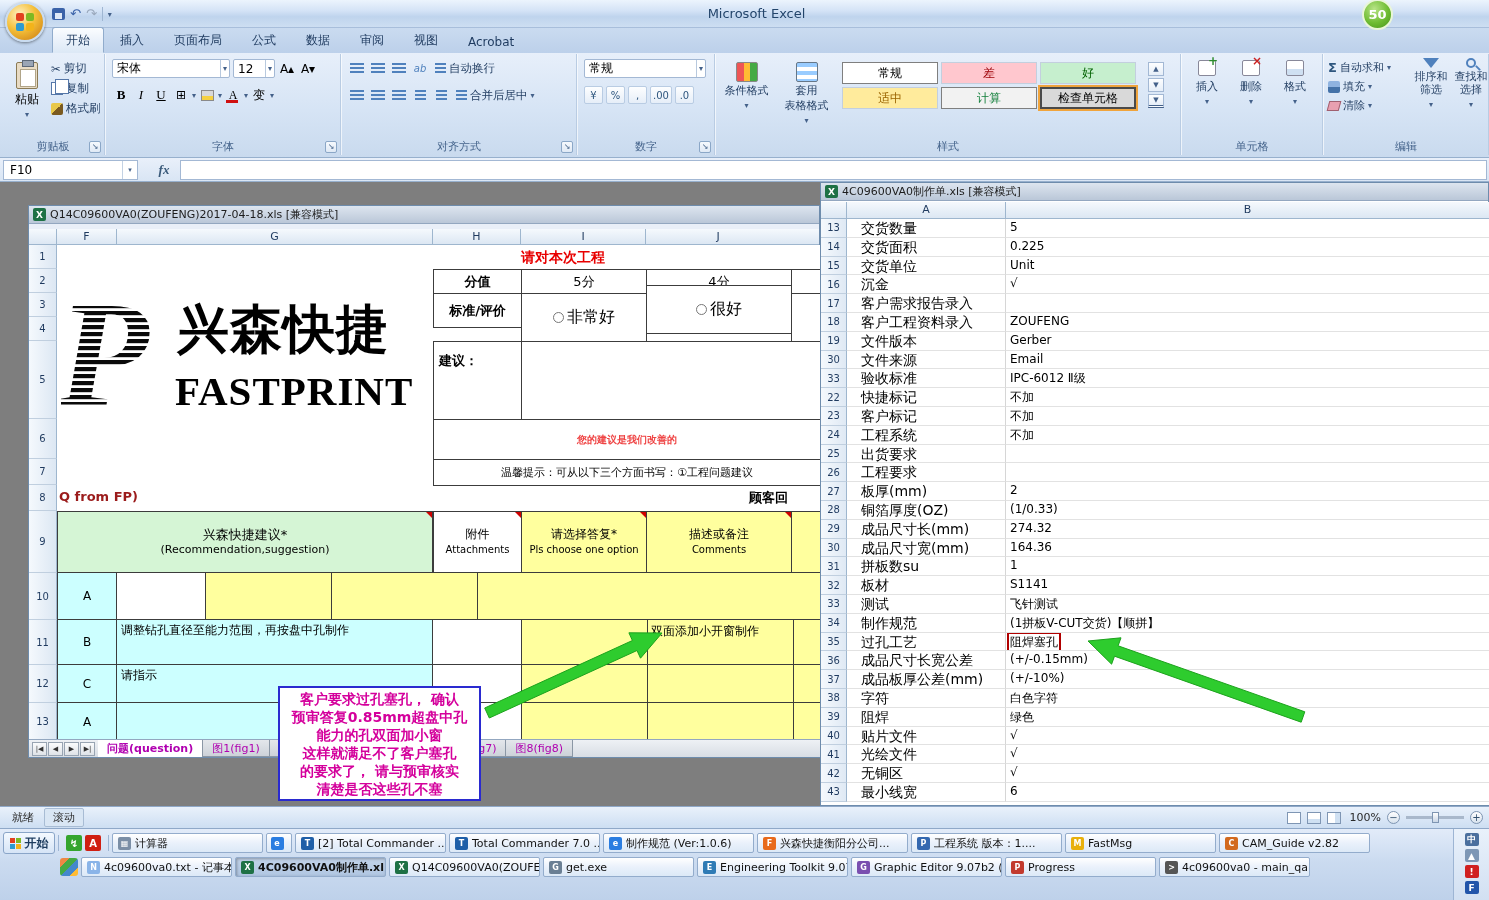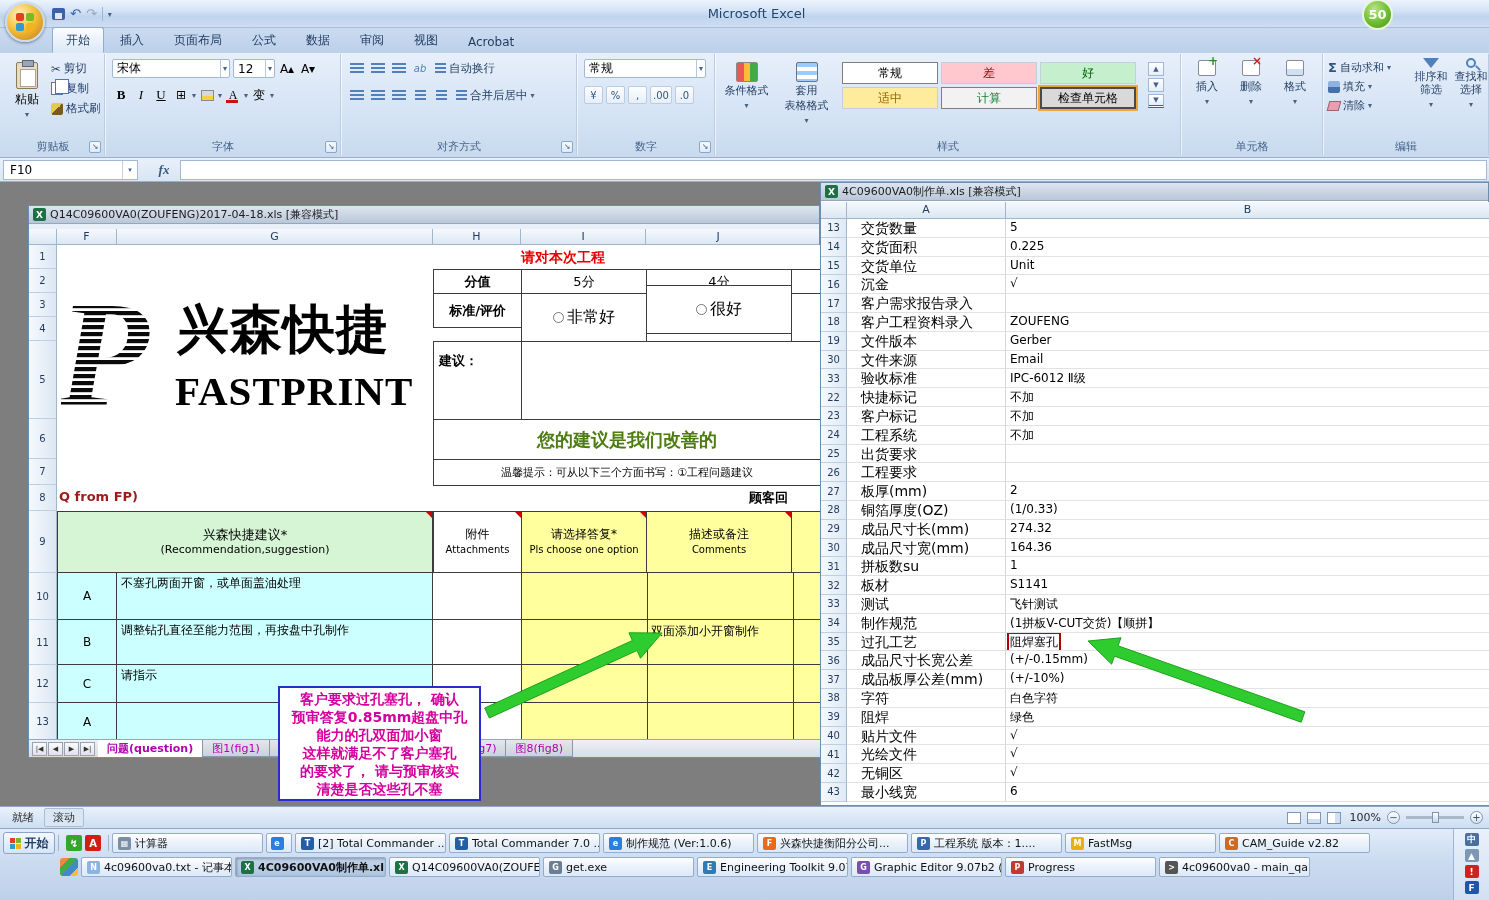--- a/index.html
+++ b/index.html
@@ -130,21 +130,21 @@
 .lw-rn:nth-child(7),.lw-rn:nth-child(8){height:26px;}
 .lw-rn:nth-child(9){height:62px;} .lw-rn:nth-child(10){height:47px;}
 .lw-rn:nth-child(11){height:45px;} .lw-rn:nth-child(12),.lw-rn:nth-child(13){height:38px;}
 .abs{position:absolute;}
 #logo-cell{left:28px;top:0;width:376px;height:240px;background:#fff;}
 #logo-cn{position:absolute;left:120px;top:50px;font-size:52px;font-weight:900;letter-spacing:1px;color:#000;}
 #logo-en{position:absolute;left:118px;top:122px;font-family:"Liberation Serif",serif;font-weight:bold;font-size:41px;letter-spacing:1px;color:#000;}
 #lw-notice{left:492px;top:4px;color:#e80000;font-weight:bold;font-size:14px;white-space:nowrap;}
 .scell{position:absolute;border:1px solid #3c3c3c;background:#fff;display:flex;align-items:center;justify-content:center;font-size:13px;}
 .radio{width:11px;height:11px;border:1px solid #777;border-radius:50%;background:#fff;display:inline-block;margin-right:3px;vertical-align:-1px;}
-#lw-improve{color:#4d7c0f;font-weight:bold;font-size:18px;}
+#lw-improve{color:#ef4444;font-weight:bold;font-size:10px;}
 #lw-tip{font-size:11px;}
 #lw-qfrom{left:30px;top:244px;color:#9b1b1b;font-weight:bold;font-size:13px;}
 #lw-cust{left:720px;top:244px;font-weight:bold;font-size:13px;}
 .qh{position:absolute;top:266px;height:62px;border:1px solid #3c3c3c;display:flex;flex-direction:column;align-items:center;justify-content:center;text-align:center;line-height:15px;}
 .tri{position:absolute;top:0;right:0;width:0;height:0;border-left:6px solid transparent;border-top:6px solid #d00000;}
 #qh1{left:28px;width:376px;background:#d5f5d5;font-size:13px;}
 #qh1 .en{font-size:11px;}
 #qh2{left:404px;width:89px;background:#fff;font-size:12px;}
 #qh2 .en{font-size:10px;}
 #qh3{left:492px;width:126px;background:#ffff9e;font-size:12px;}
@@ -562,21 +562,20 @@
         <div id="qh4" class="qh">
             <span>描述或备注</span>
             <span class="en">Comments</span>
             <span class="tri"></span>
           </div>
         <div id="qh5" class="qh"></div>
 
         <div id="qbody">
             <div class="qrow">
     <div class="qc-key">A</div>
-    <div class="qc-text">不塞孔两面开窗，或单面盖油处理</div>
     <div class="qc-att"></div>
     <div class="qc-cho"></div>
     <div class="qc-note"></div>
     <div class="qc-ext"></div>
   </div>
             <div class="qrow">
     <div class="qc-key">B</div>
     <div class="qc-text">调整钻孔直径至能力范围，再按盘中孔制作</div>
     <div class="qc-att"></div>
     <div class="qc-cho"></div>

